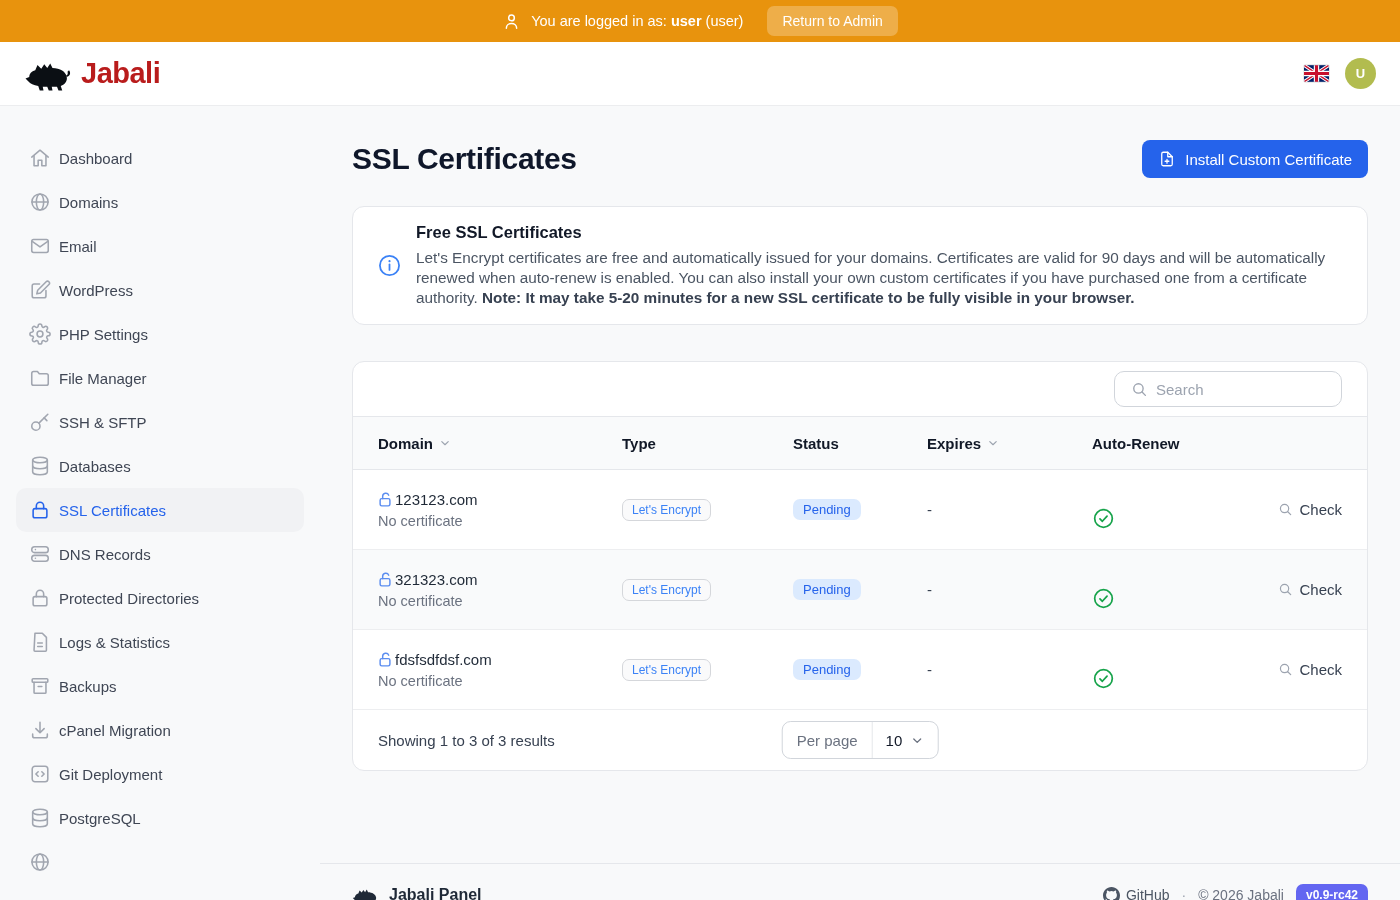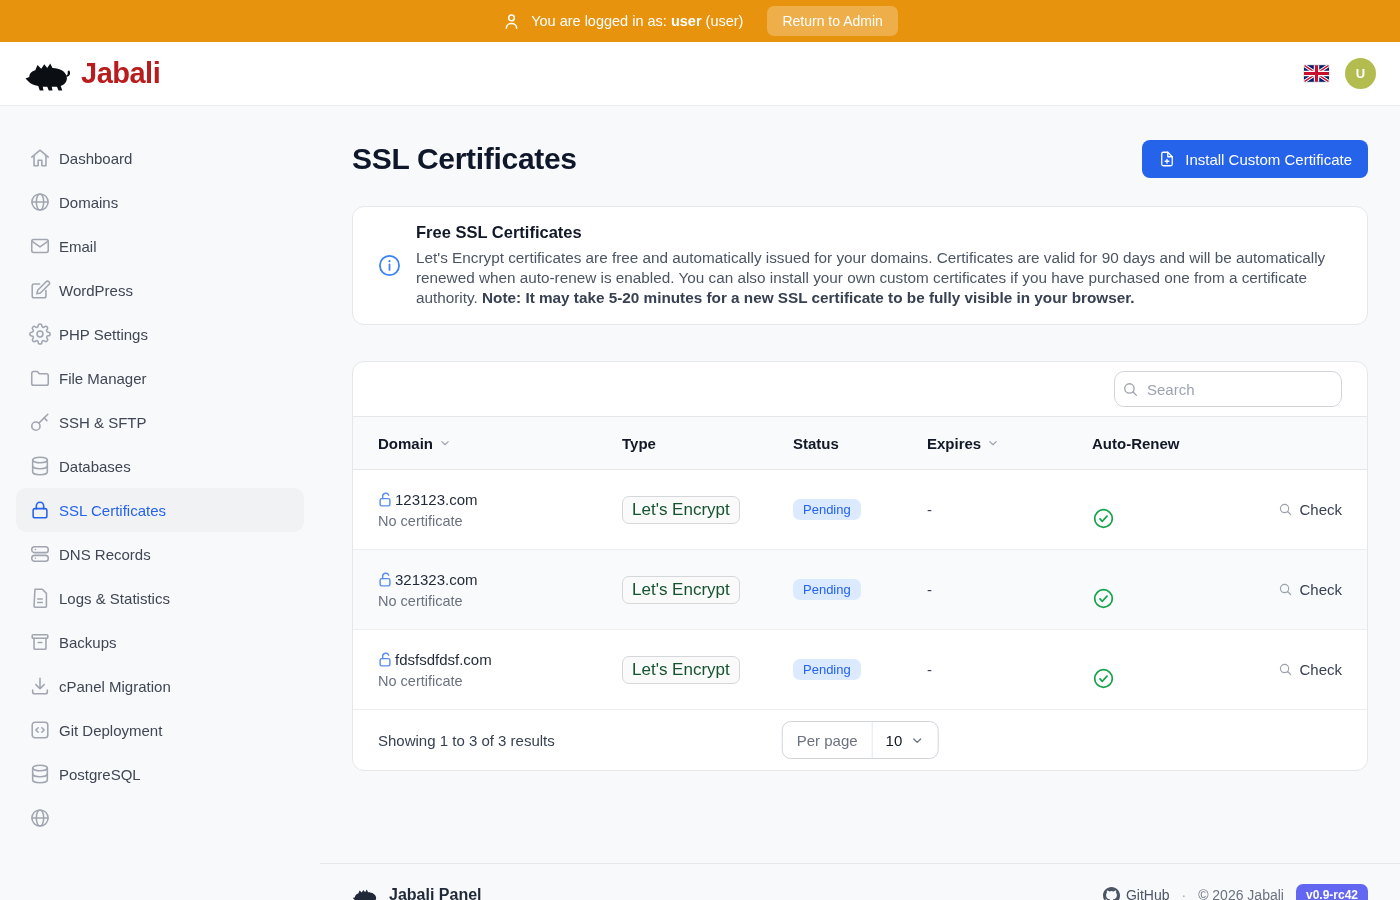--- a/index.html
+++ b/index.html
@@ -48,36 +48,36 @@
   
   .info-card { margin-top:28px; background:#fff; border:1px solid #E5E7EB; border-radius:12px; padding:16px 24px; display:flex; align-items:center; gap:14px; }
   .info-icon { color:#3B82F6; flex:none; }
   .info-title { font-size:16.5px; font-weight:700; color:#111827; margin-bottom:6px; }
   .info-body { font-size:15.3px; color:#4B5563; line-height:20px; }
   .info-note { font-weight:700; color:#374151; }
 
   
   .table-card { margin-top:36px; background:#fff; border:1px solid #E5E7EB; border-radius:12px; overflow:hidden; }
   .search-row { padding:9px 25px; display:flex; justify-content:flex-end; }
-  .search-box { width:228px; height:36px; border:1px solid #D1D5DB; border-radius:10px; display:flex; align-items:center; gap:8px; padding:0 7px; background:#fff; }
+  .search-box { width:228px; height:36px; border:1px solid #D1D5DB; border-radius:10px; display:flex; align-items:center; gap:8px; padding:0 16px; background:#fff; }
   .search-box svg { color:#9CA3AF; flex:none; }
   .search-box input { border:none; outline:none; font-family:inherit; font-size:15px; width:100%; color:#374151; background:transparent; }
   .search-box input::placeholder { color:#9CA3AF; }
 
   .trow { display:grid; grid-template-columns:244px 171px 134px 165px 186px 1fr; align-items:center; padding:0 25px; }
   .thead { height:54px; background:#F9FAFB; border-top:1px solid #E5E7EB; border-bottom:1px solid #E5E7EB; }
   .th { display:flex; align-items:center; gap:5px; font-size:15px; font-weight:700; color:#111827; }
   .sort-icon { color:#9CA3AF; }
 
   .tbody-row { height:80px; border-bottom:1px solid #EDEEF0; }
   .tbody-row.alt { background:#F9FAFB; }
   .domain-line { display:flex; align-items:center; gap:0; font-size:15px; font-weight:500; color:#1F2937; }
   .lock-open { color:var(--lock-open-blue); flex:none; }
   .cert-sub { margin-top:5px; font-size:14.5px; color:#6B7280; }
-  .badge-type { display:inline-block; font-size:17px; color:#14532d; background:#FAFAFB; border:1px solid #D5D7DB; border-radius:7px; padding:3px 9px; }
+  .badge-type { display:inline-block; font-size:12px; color:#3b82f6; background:#FAFAFB; border:1px solid #D5D7DB; border-radius:7px; padding:3px 9px; }
   .badge-status { display:inline-block; font-size:13px; font-weight:500; color:var(--pending-text); background:var(--pending-bg); border-radius:7px; padding:3px 10px; }
   .expires { font-size:15px; color:#374151; }
   .check-circle { color:var(--success-green); margin-left:6px; }
   .action-check { justify-self:end; display:flex; align-items:center; gap:6px; font-size:15px; color:#374151; cursor:pointer; }
   .action-check svg { color:#9CA3AF; }
 
   .card-footer { height:60px; display:flex; align-items:center; padding:0 25px; position:relative; }
   .results-summary { font-size:15px; color:#374151; }
   .per-page { position:absolute; left:50%; transform:translateX(-50%); display:flex; align-items:stretch; border:1px solid #D1D5DB; border-radius:9px; background:#fff; overflow:hidden; height:38px; cursor:pointer; }
   .per-page-label { display:flex; align-items:center; padding:0 14px; font-size:15px; color:#6B7280; border-right:1px solid #E5E7EB; }
@@ -224,20 +224,29 @@
       </div>
       <div class="nav-item">
         <span class="nav-icon">
           <svg width="22" height="22" viewBox="0 0 24 24" fill="none" stroke="currentColor" stroke-width="1.7" stroke-linecap="round" stroke-linejoin="round">
             <rect x="3" y="4" width="18" height="6.5" rx="3"></rect>
             <rect x="3" y="13.5" width="18" height="6.5" rx="3"></rect>
             <path d="M7 7.2 h.01 M7 16.7 h.01"></path>
           </svg>
         </span>
         <span class="nav-label">DNS Records</span>
+      </div>
+      <div class="nav-item">
+        <span class="nav-icon">
+          <svg width="22" height="22" viewBox="0 0 24 24" fill="none" stroke="currentColor" stroke-width="1.7" stroke-linecap="round" stroke-linejoin="round">
+            <rect x="4.5" y="10.5" width="15" height="10" rx="2"></rect>
+            <path d="M8 10.5 V7.5 a4 4 0 0 1 8 0 V10.5"></path>
+          </svg>
+        </span>
+        <span class="nav-label">Protected Directories</span>
       </div>
       <div class="nav-item">
         <span class="nav-icon">
           <svg width="22" height="22" viewBox="0 0 24 24" fill="none" stroke="currentColor" stroke-width="1.7" stroke-linecap="round" stroke-linejoin="round">
             <path d="M6.5 2.5 h8 l4.5 4.5 v14 a1 1 0 0 1 -1 1 h-11.5 a1 1 0 0 1 -1 -1 Z"></path>
             <path d="M9.5 13 h5 M9.5 17 h5"></path>
           </svg>
         </span>
         <span class="nav-label">Logs &amp; Statistics</span>
       </div>

